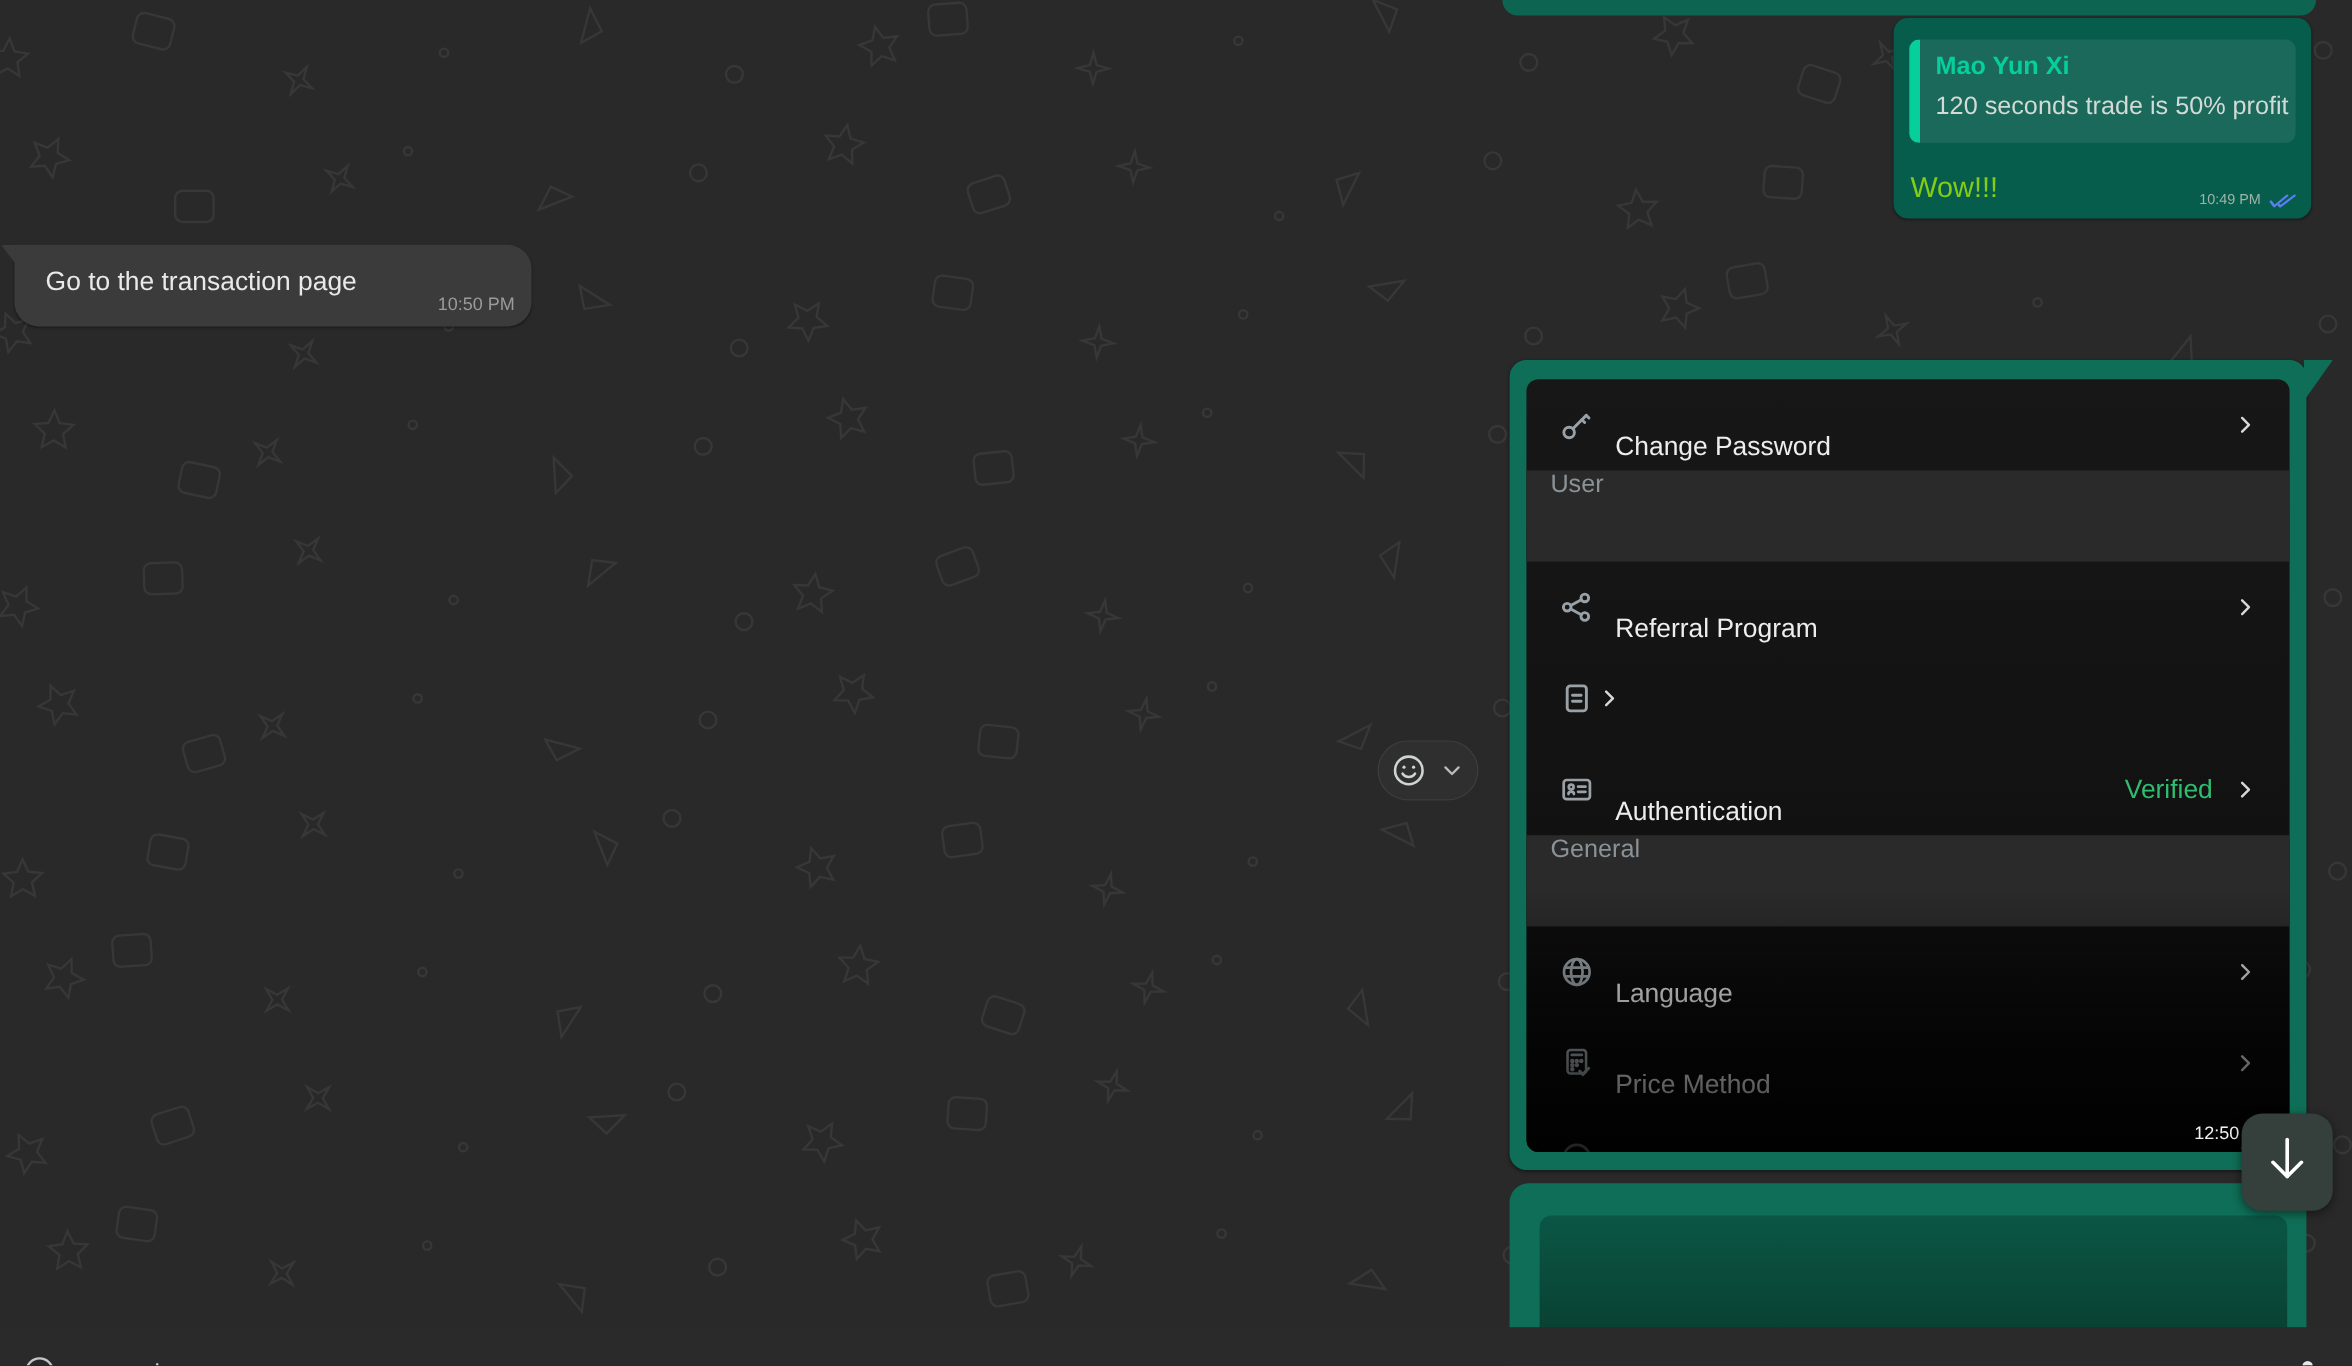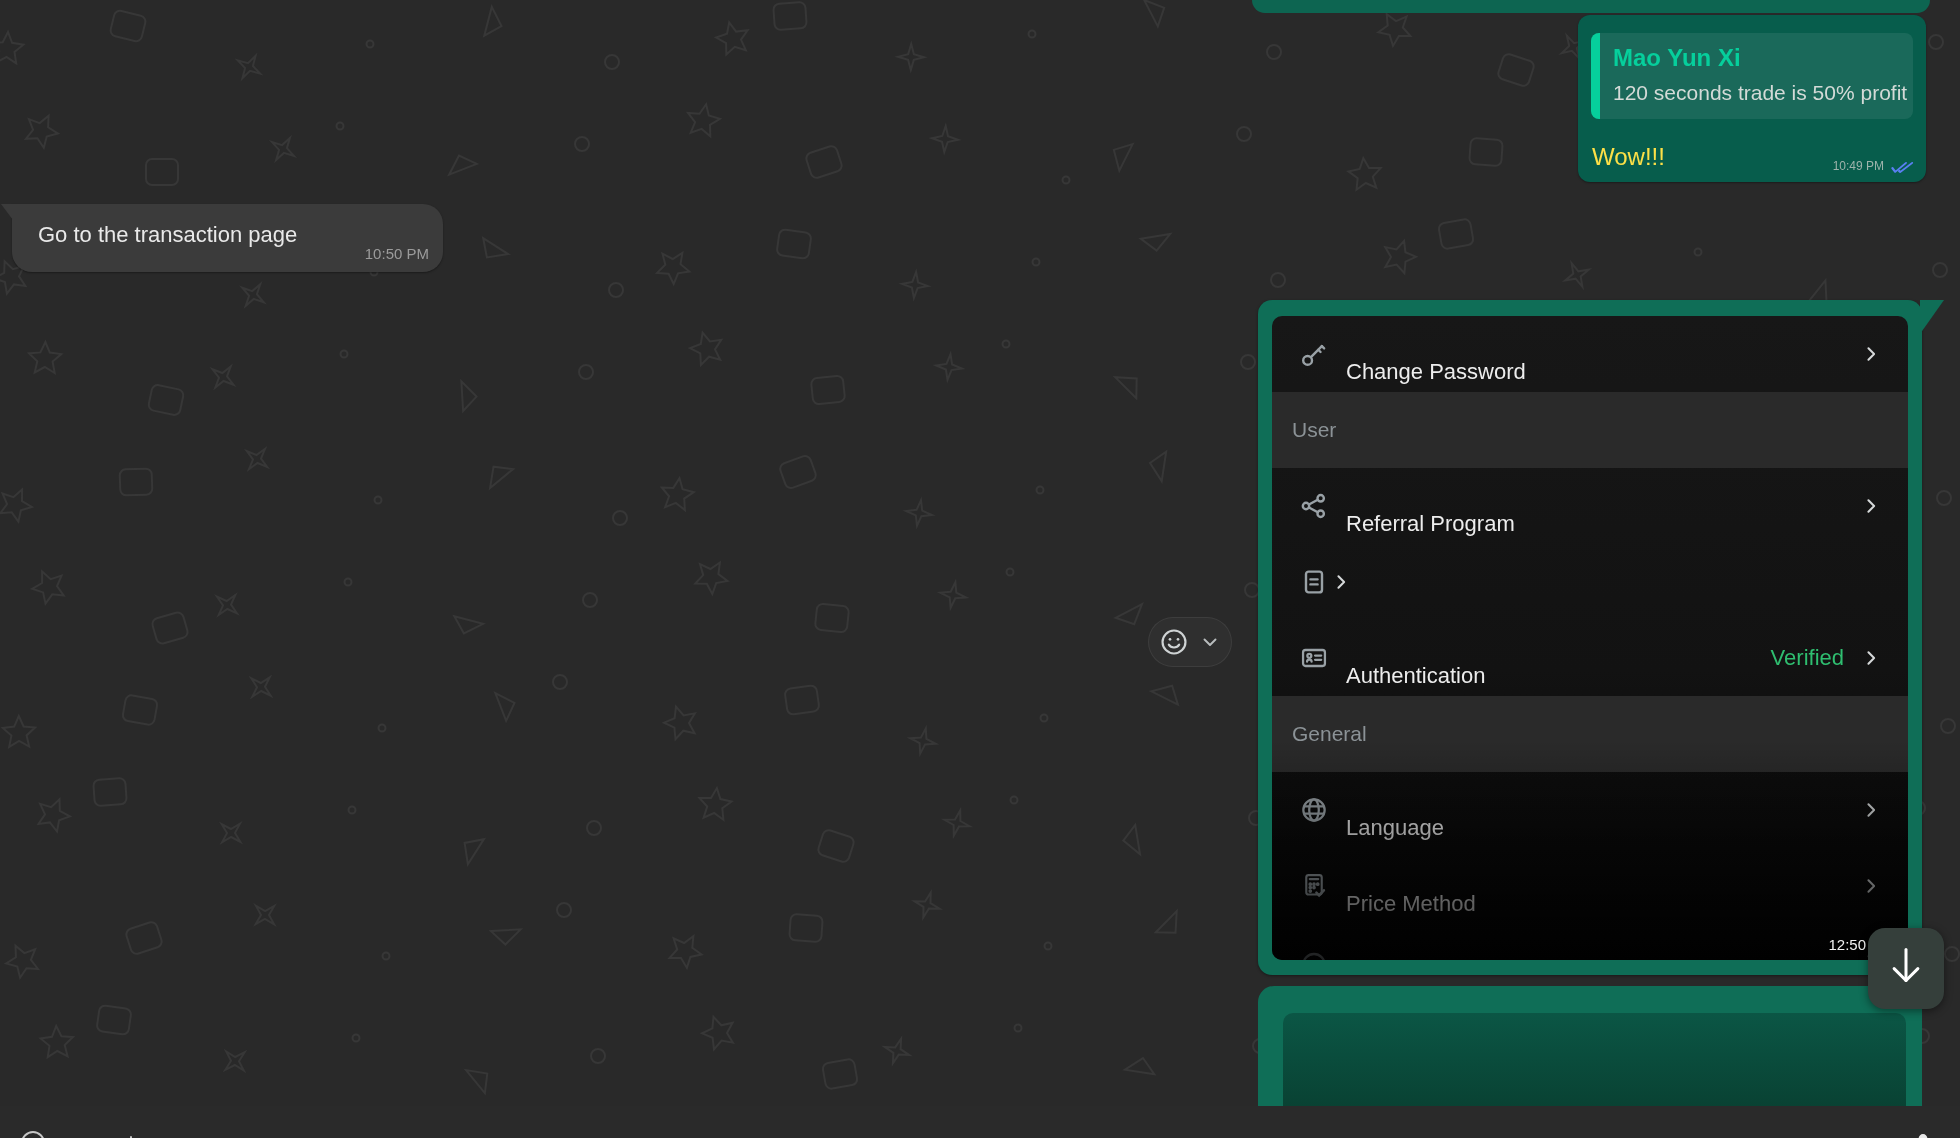--- a/index.html
+++ b/index.html
@@ -17,23 +17,23 @@
 
   
   .msg-out { position:absolute; left:1578px; top:15px; width:348px; height:167px;
              background:var(--outgoing-bubble,#075d4c); border-radius:12px;
              box-shadow:0 1px 2px rgba(0,0,0,.35); }
   .quote { position:absolute; left:13px; top:18px; right:13px; height:86px;
            background:rgba(255,255,255,.08); border-radius:8px; overflow:hidden; cursor:pointer; }
   .quote-bar { position:absolute; left:0; top:0; bottom:0; width:9px;
                background:var(--quote-accent,#06cf9c); }
   .quote-body { position:absolute; left:22px; top:11px; right:10px; }
-  .quote-author { color:var(--quote-accent,#06cf9c); font-size:24px; font-weight:700; }
+  .quote-author { color:var(--quote-accent,#06cf9c); font-size:21px; font-weight:700; }
   .quote-text { color:#d3dad7; font-size:21px; margin-top:9px; white-space:nowrap; }
-  .msg-out .msg-text { position:absolute; left:14px; top:128px; color:#fde047; font-size:24px; }
+  .msg-out .msg-text { position:absolute; left:14px; top:128px; color:#84cc16; font-size:24px; }
   .meta { position:absolute; right:12px; bottom:9px; display:flex; align-items:center; gap:6px; }
   .meta .time { color:#9db3ab; font-size:12px; }
   .ticks { display:inline-block; transform:skewX(-14deg); height:13px; }
 
   
   .msg-in { position:absolute; left:12px; top:204px; width:431px; height:68px;
             background:var(--incoming-bubble,#3b3b3b); border-radius:20px; border-top-left-radius:0;
             box-shadow:0 1px 2px rgba(0,0,0,.35); }
   .msg-in .tail { position:absolute; left:-11px; top:0; width:12px; height:16px;
                   background:var(--incoming-bubble,#3b3b3b);
@@ -54,21 +54,21 @@
   .img-tail { position:absolute; right:-22px; top:0; width:24px; height:34px;
               background:var(--frame-green,#0f6e57); clip-path:polygon(0 0,100% 0,0 100%); }
   .img-inner { position:absolute; left:14px; top:16px; width:636px; height:644px;
                border-radius:10px; overflow:hidden;
                background:linear-gradient(180deg,#171717 0%,#121212 55%,#050505 100%); }
   .s-item { height:76px; display:flex; align-items:center; padding:0 26px; }
   .s-icon { width:32px; height:32px; flex:0 0 32px; display:flex; align-items:center; }
   .s-label { color:#ededed; font-size:22px; margin-left:16px; flex:1;margin-top:36px; }
   .s-value { color:var(--verified-green,#2fbe70); font-size:22px; margin-right:16px; }
   .s-chevron { width:22px; height:22px; display:flex; align-items:center; }
-  .s-header { height:76px; display:flex; align-items:center; padding:0 20px;
+  .s-header { height:76px; display:flex; padding:0 20px;
               background:#2a2a2a; }
   .s-header span { color:#8b9296; font-size:21px; }
   .img-grad { position:absolute; left:0; right:0; bottom:0; height:220px; pointer-events:none;
               background:linear-gradient(180deg,rgba(0,0,0,0) 0%,rgba(0,0,0,.8) 100%); }
   .img-time { position:absolute; right:42px; bottom:7px; color:#f1f1f1; font-size:15px; }
 
   
   .img-msg2 { position:absolute; left:1258px; top:986px; width:664px; height:152px;
               background:var(--frame-green,#0f6e57); border-radius:16px 16px 0 0; cursor:pointer; }
   .img2-inner { position:absolute; left:25px; top:27px; right:16px; height:130px;

